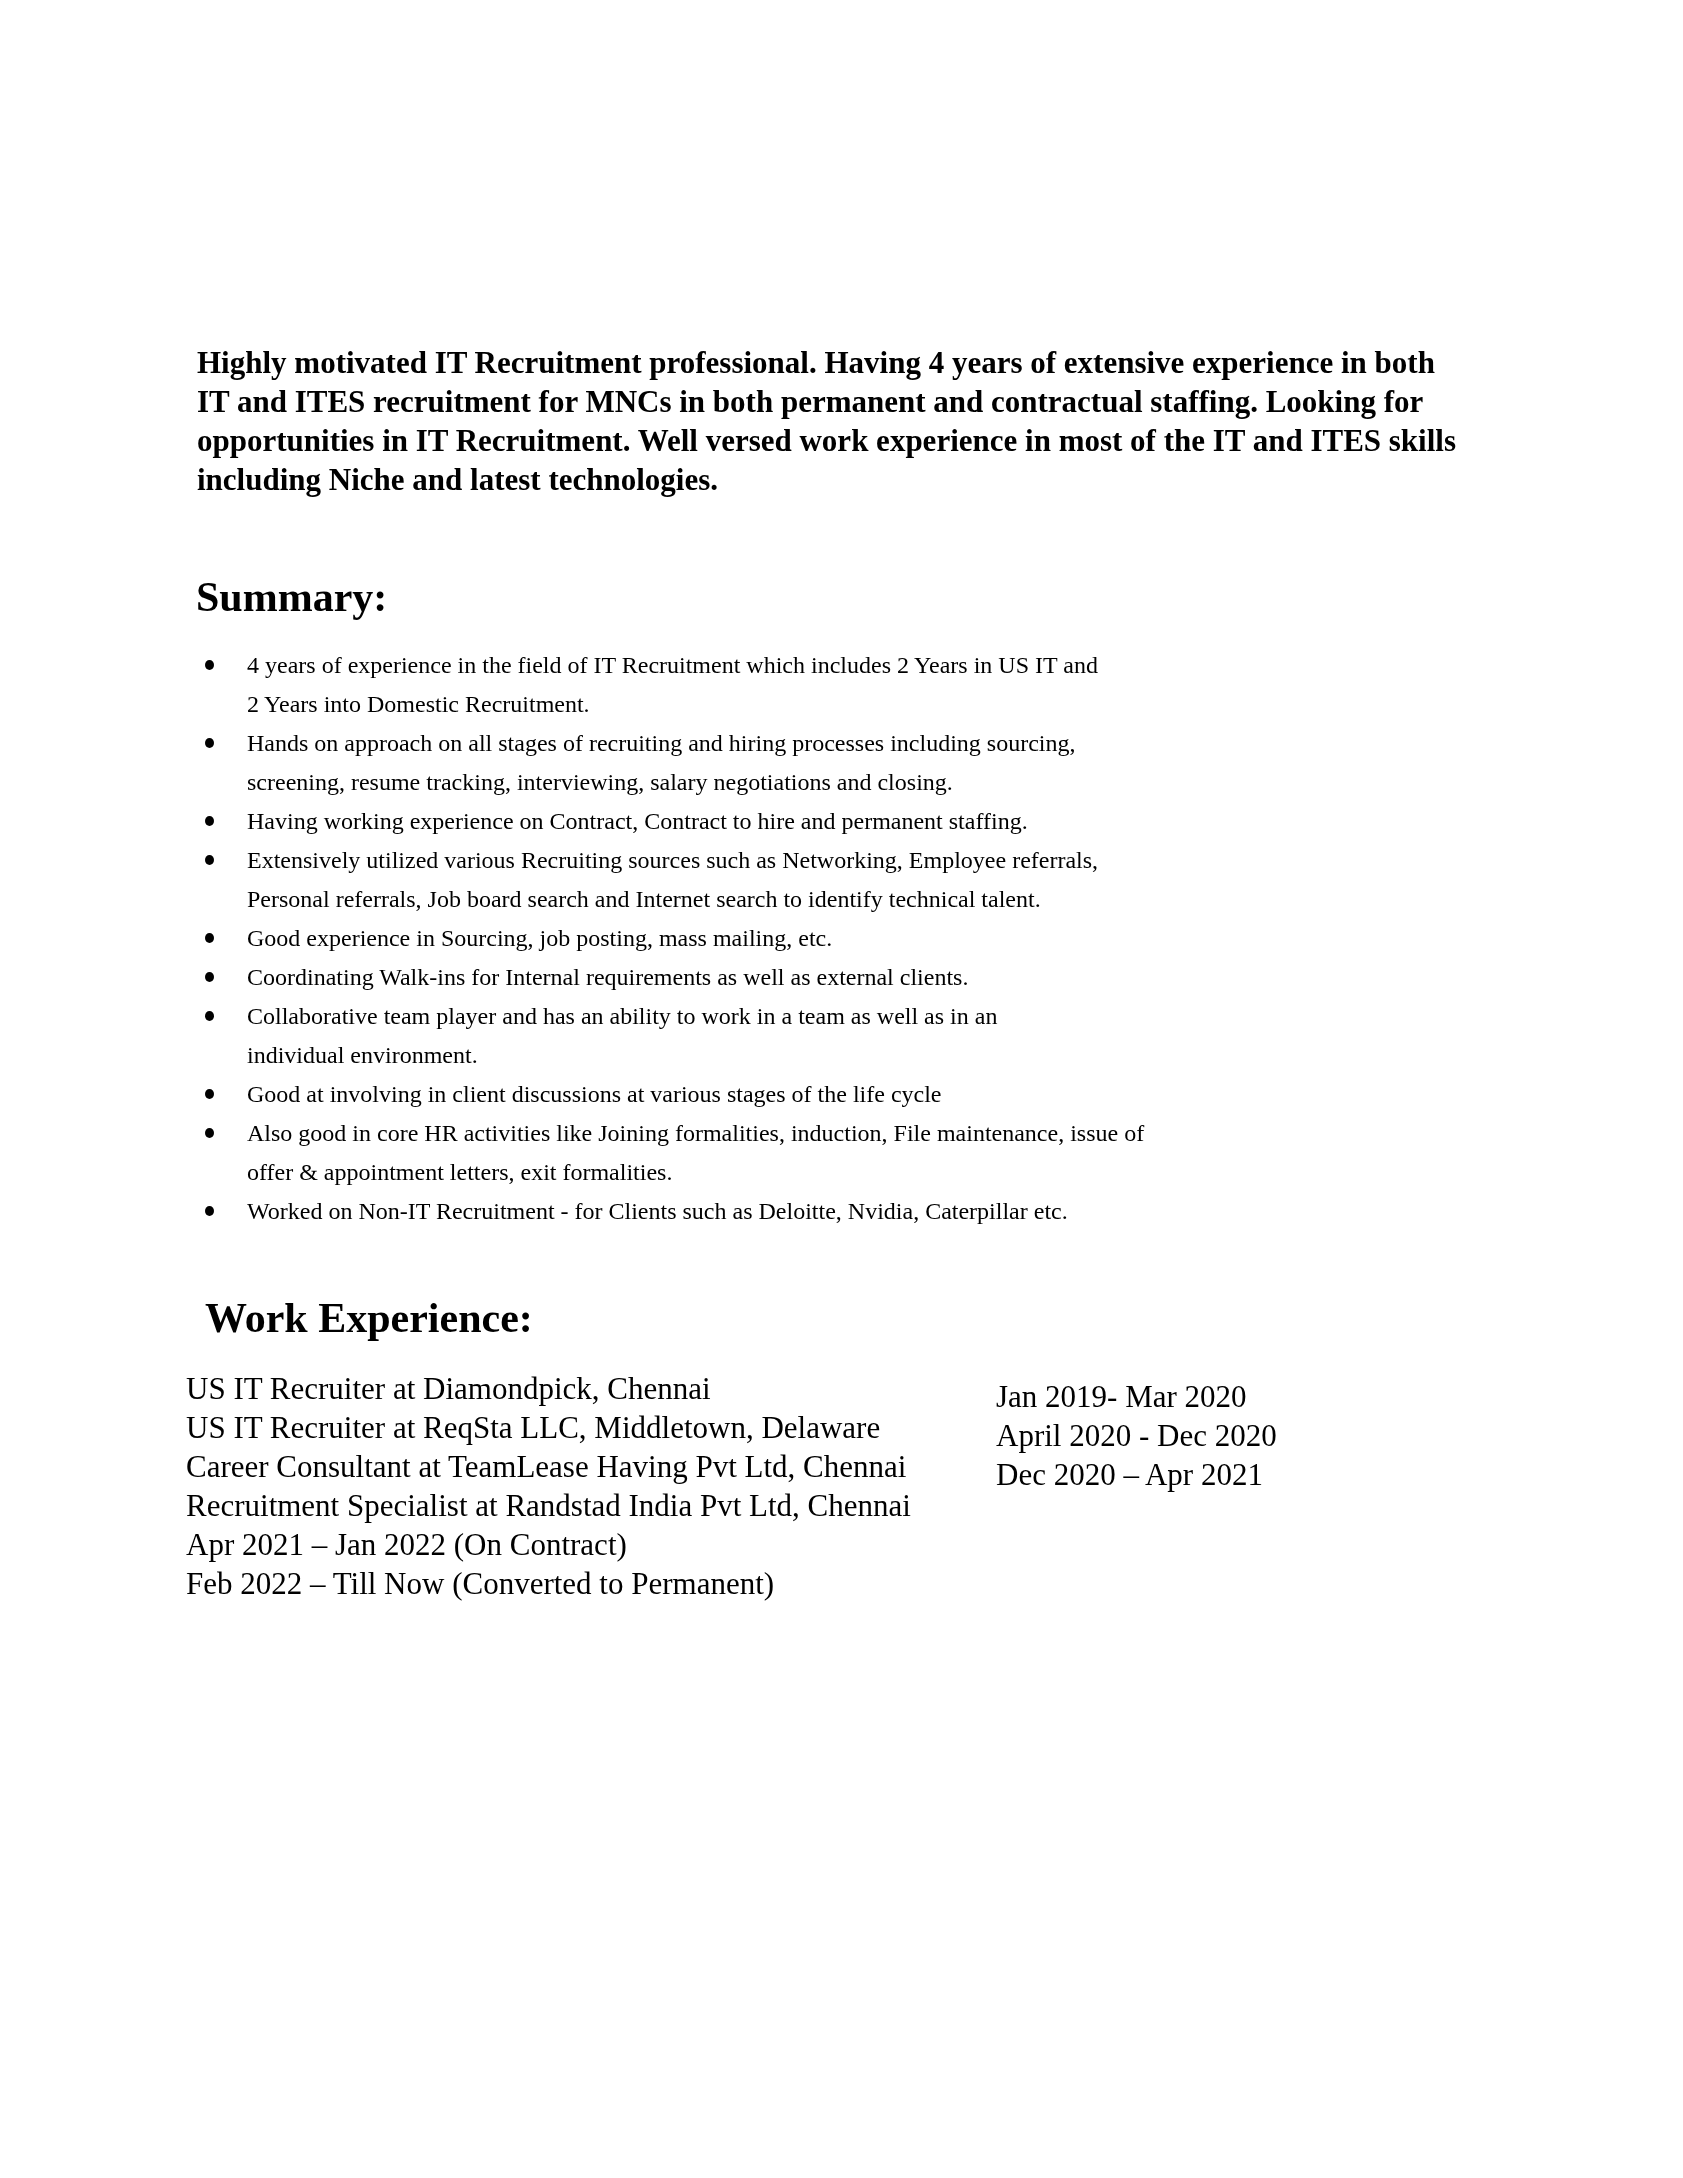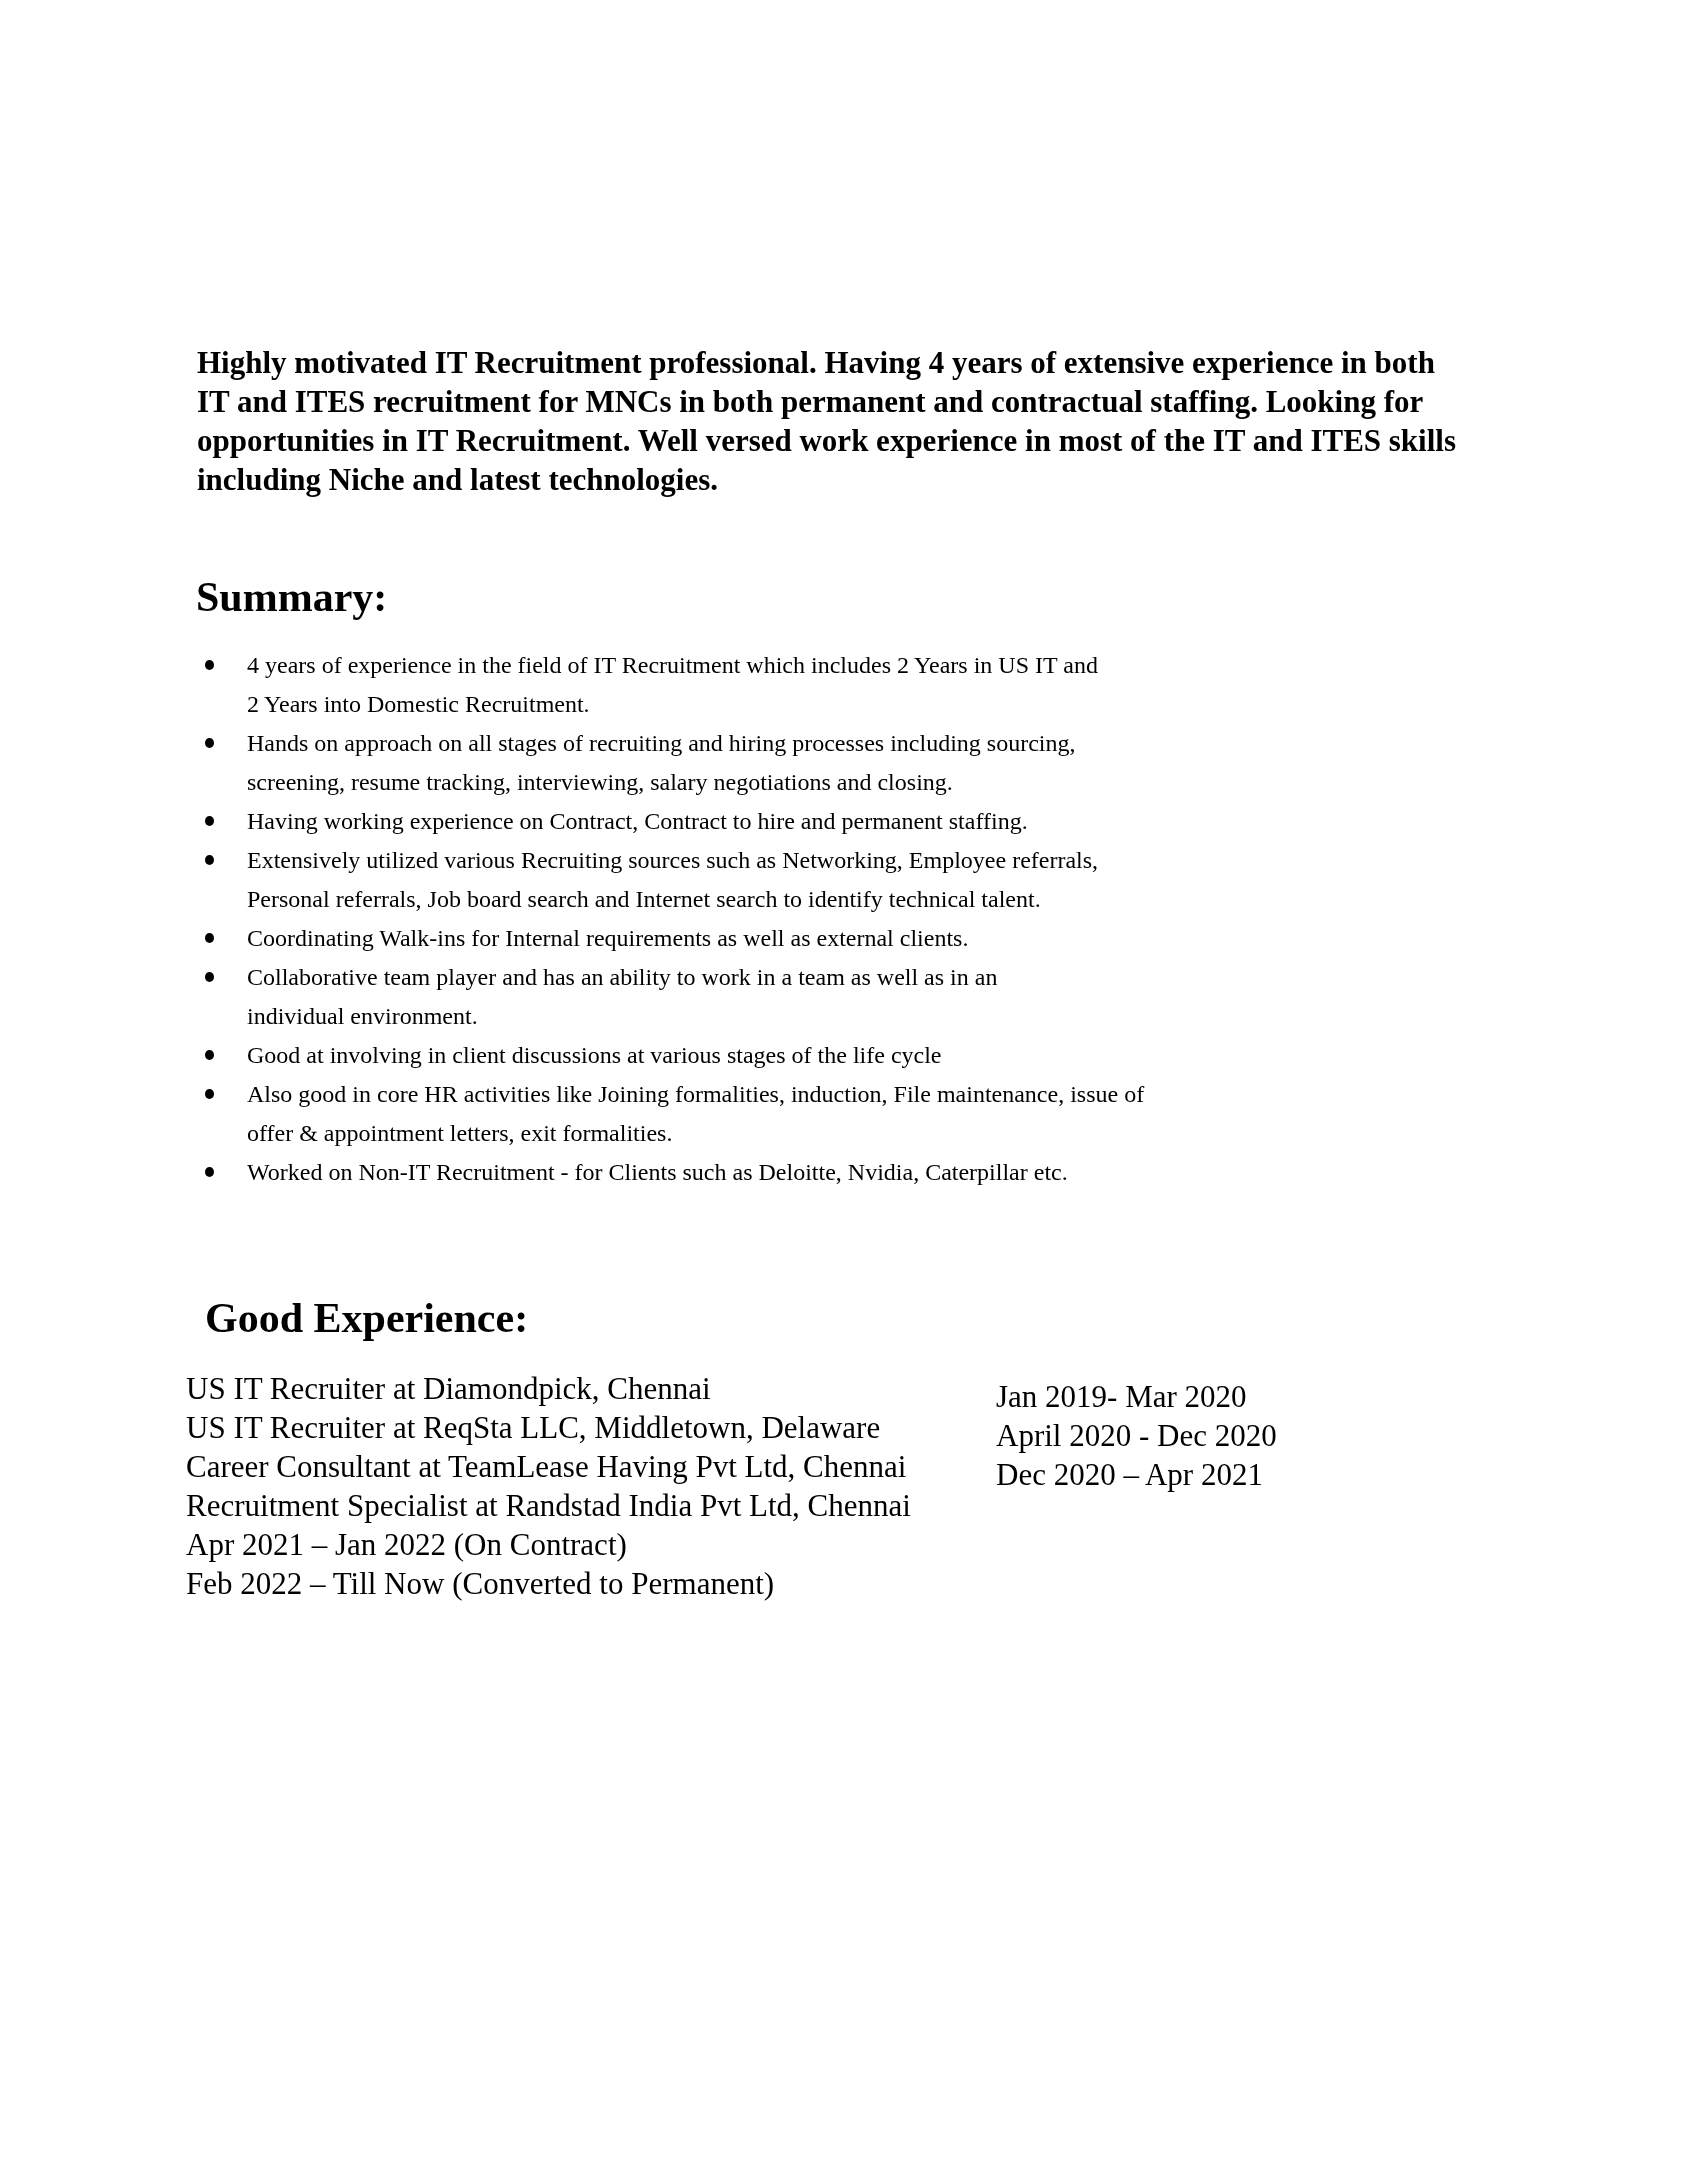--- a/index.html
+++ b/index.html
@@ -68,30 +68,31 @@
 <div class="abs heading summary-heading">Summary:</div>
 
 <div class="abs summary-list">
   <div class="bullet"><span class="dot"></span><span>4 years of experience in the field of IT Recruitment which includes 2 Years in US IT and
 2 Years into Domestic Recruitment.</span></div>
   <div class="bullet"><span class="dot"></span><span>Hands on approach on all stages of recruiting and hiring processes including sourcing,
 screening, resume tracking, interviewing, salary negotiations and closing.</span></div>
   <div class="bullet"><span class="dot"></span><span>Having working experience on Contract, Contract to hire and permanent staffing.</span></div>
   <div class="bullet"><span class="dot"></span><span>Extensively utilized various Recruiting sources such as Networking, Employee referrals,
 Personal referrals, Job board search and Internet search to identify technical talent.</span></div>
+  <div class="bullet"><span class="dot"></span><span>Good experience in Sourcing, job posting, mass mailing, etc.</span></div>
   <div class="bullet"><span class="dot"></span><span>Coordinating Walk-ins for Internal requirements as well as external clients.</span></div>
   <div class="bullet"><span class="dot"></span><span>Collaborative team player and has an ability to work in a team as well as in an
 individual environment.</span></div>
   <div class="bullet"><span class="dot"></span><span>Good at involving in client discussions at various stages of the life cycle</span></div>
   <div class="bullet"><span class="dot"></span><span>Also good in core HR activities like Joining formalities, induction, File maintenance, issue of
 offer &amp; appointment letters, exit formalities.</span></div>
   <div class="bullet"><span class="dot"></span><span>Worked on Non-IT Recruitment - for Clients such as Deloitte, Nvidia, Caterpillar etc.</span></div>
 </div>
 
-<div class="abs heading work-heading">Good Experience:</div>
+<div class="abs heading work-heading">Work Experience:</div>
 
 <div class="abs work-rows">
   <div class="work-row">
     <span>US IT Recruiter at Diamondpick, Chennai</span>
     <span class="work-dates">Jan 2019- Mar 2020</span>
   </div>
   <div class="work-row">
     <span>US IT Recruiter at ReqSta LLC, Middletown, Delaware</span>
     <span class="work-dates">April 2020 - Dec 2020</span>
   </div>

